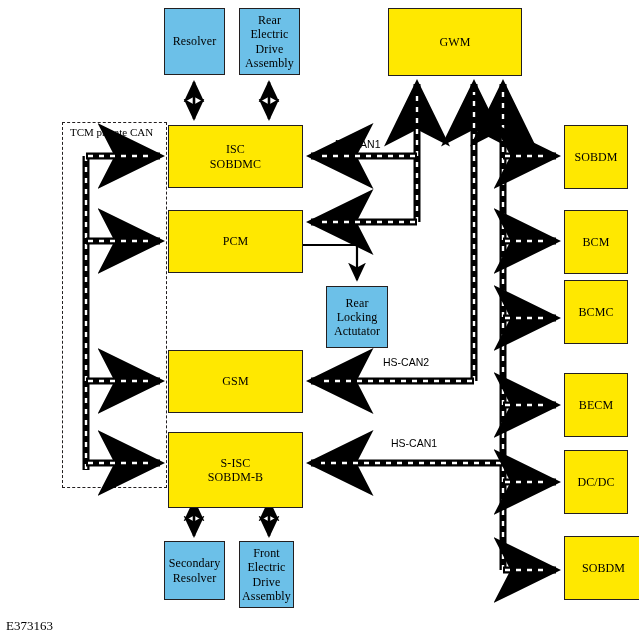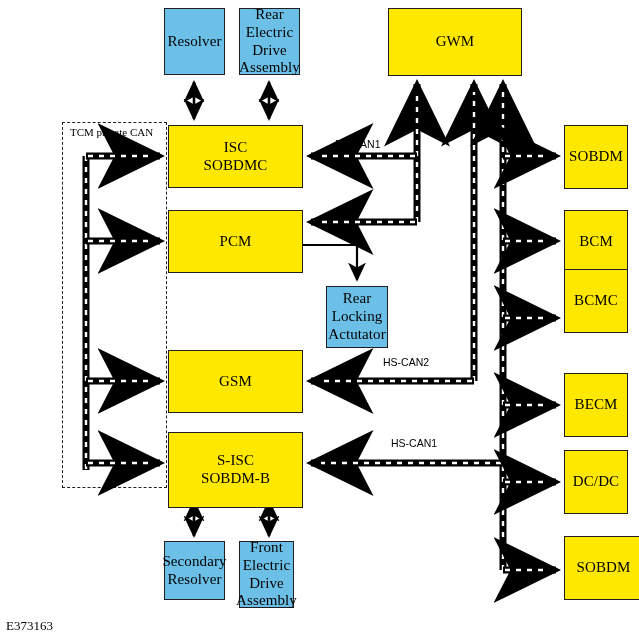--- a/index.html
+++ b/index.html
@@ -11,21 +11,21 @@
     overflow:hidden;
   }
   .node{
     position:absolute;
     box-sizing:border-box;
     border:1.5px solid #231f20;
     display:flex;align-items:center;justify-content:center;
     text-align:center;
     line-height:1.18;
     color:#000;
-    font-size:15px;
+    font-size:12px;
     letter-spacing:.1px;
     white-space:pre-line;
   }
   .node.ecu{background:#ffe800;}
   .node.periph{background:#6cc0e8;}
   .canlabel{
     position:absolute;
     font-family:"Liberation Sans", sans-serif;
     font-size:10.5px;
     color:#000;
@@ -178,21 +178,21 @@
       <div class="node ecu" style="left: 168px; top: 432px; width: 135px; height: 76px;"><span>S-ISC
 SOBDM-B</span></div>
       <div class="node periph" style="left: 164px; top: 541px; width: 61px; height: 59px;"><span>Secondary
 Resolver</span></div>
       <div class="node periph" style="left: 239px; top: 541px; width: 55px; height: 67px;"><span>Front
 Electric
 Drive
 Assembly</span></div>
       <div class="node ecu" style="left: 564px; top: 125px; width: 64px; height: 64px;"><span>SOBDM</span></div>
       <div class="node ecu" style="left: 564px; top: 210px; width: 64px; height: 64px;"><span>BCM</span></div>
-      <div class="node ecu" style="left: 564px; top: 269px; width: 64px; height: 64px; font-family: Liberation Serif, serif;"><span>BCMC</span></div>
+      <div class="node ecu" style="left: 564px; top: 280px; width: 64px; height: 64px; font-family: Liberation Serif, serif;"><span>BCMC</span></div>
       <div class="node ecu" style="left: 564px; top: 373px; width: 64px; height: 64px;"><span>BECM</span></div>
       <div class="node ecu" style="left: 564px; top: 450px; width: 64px; height: 64px;"><span>DC/DC</span></div>
       <div class="node ecu" style="left: 564px; top: 536px; width: 79px; height: 64px;"><span>SOBDM</span></div>
     </div>
 
   <div id="labels-layer">
       <div class="canlabel" style="left: 335px; top: 138px;">FD-CAN1</div>
       <div class="canlabel" style="left: 383px; top: 356px;">HS-CAN2</div>
       <div class="canlabel" style="left: 391px; top: 437px;">HS-CAN1</div>
     </div>

